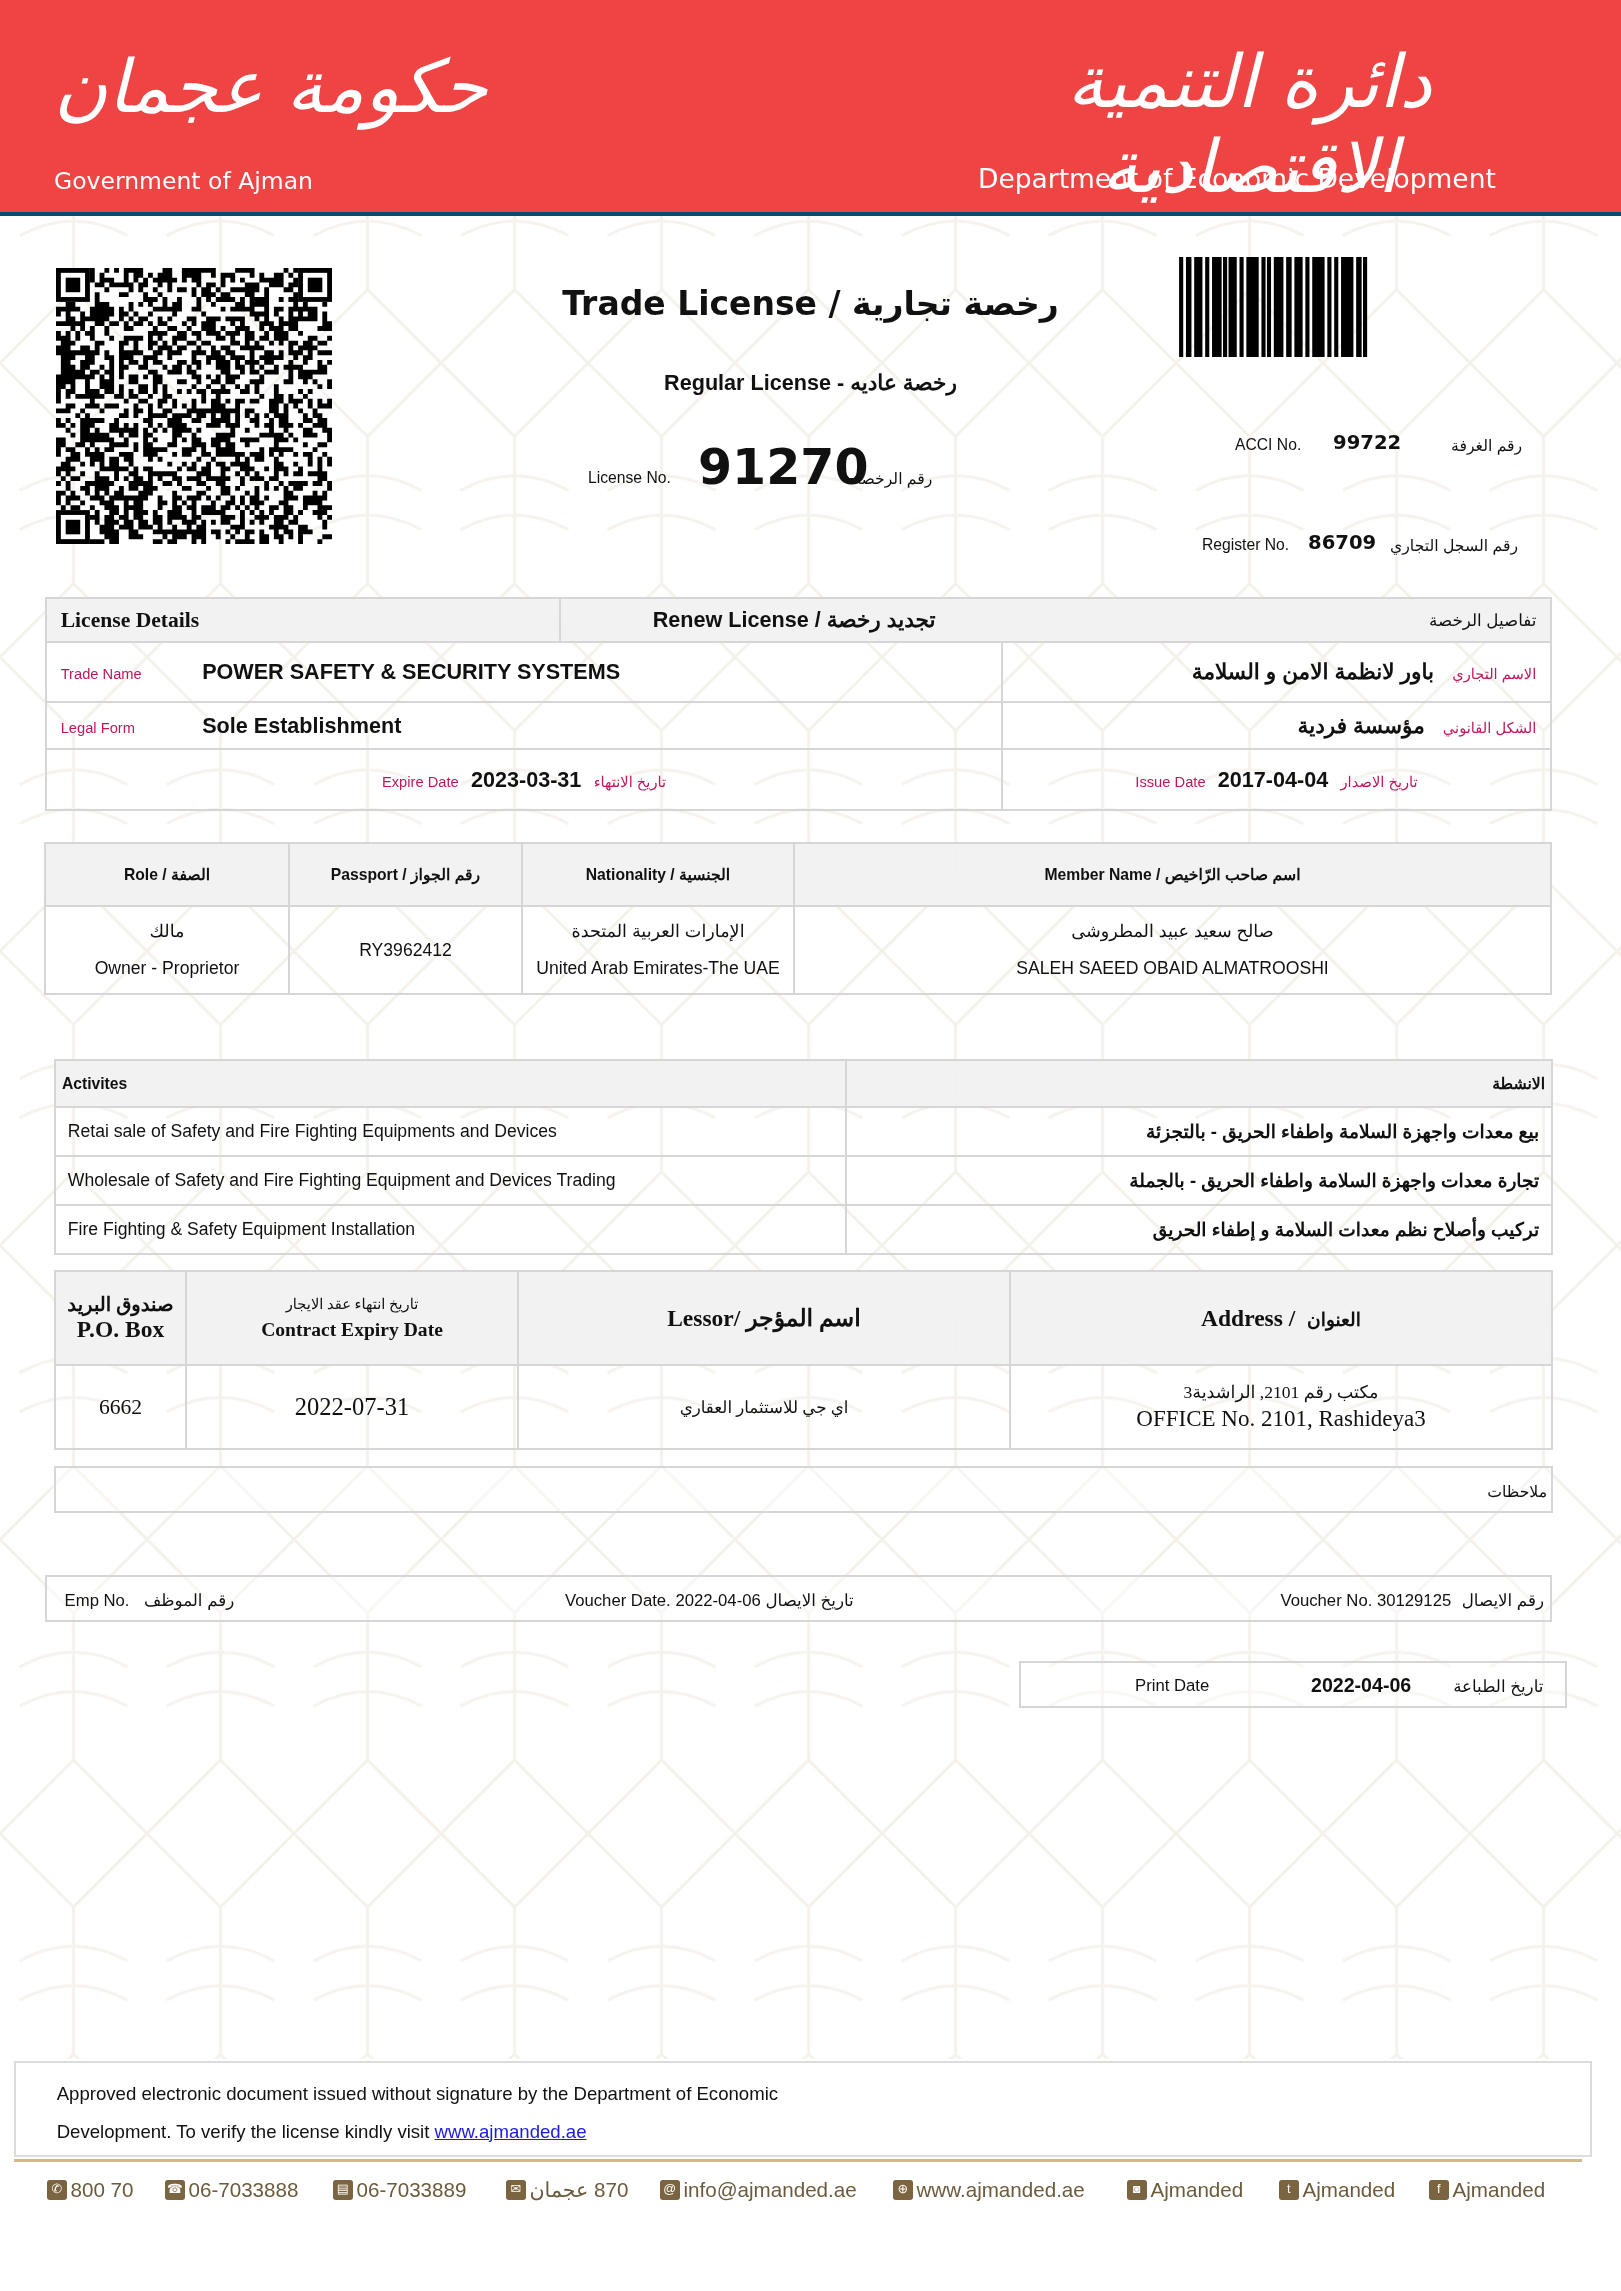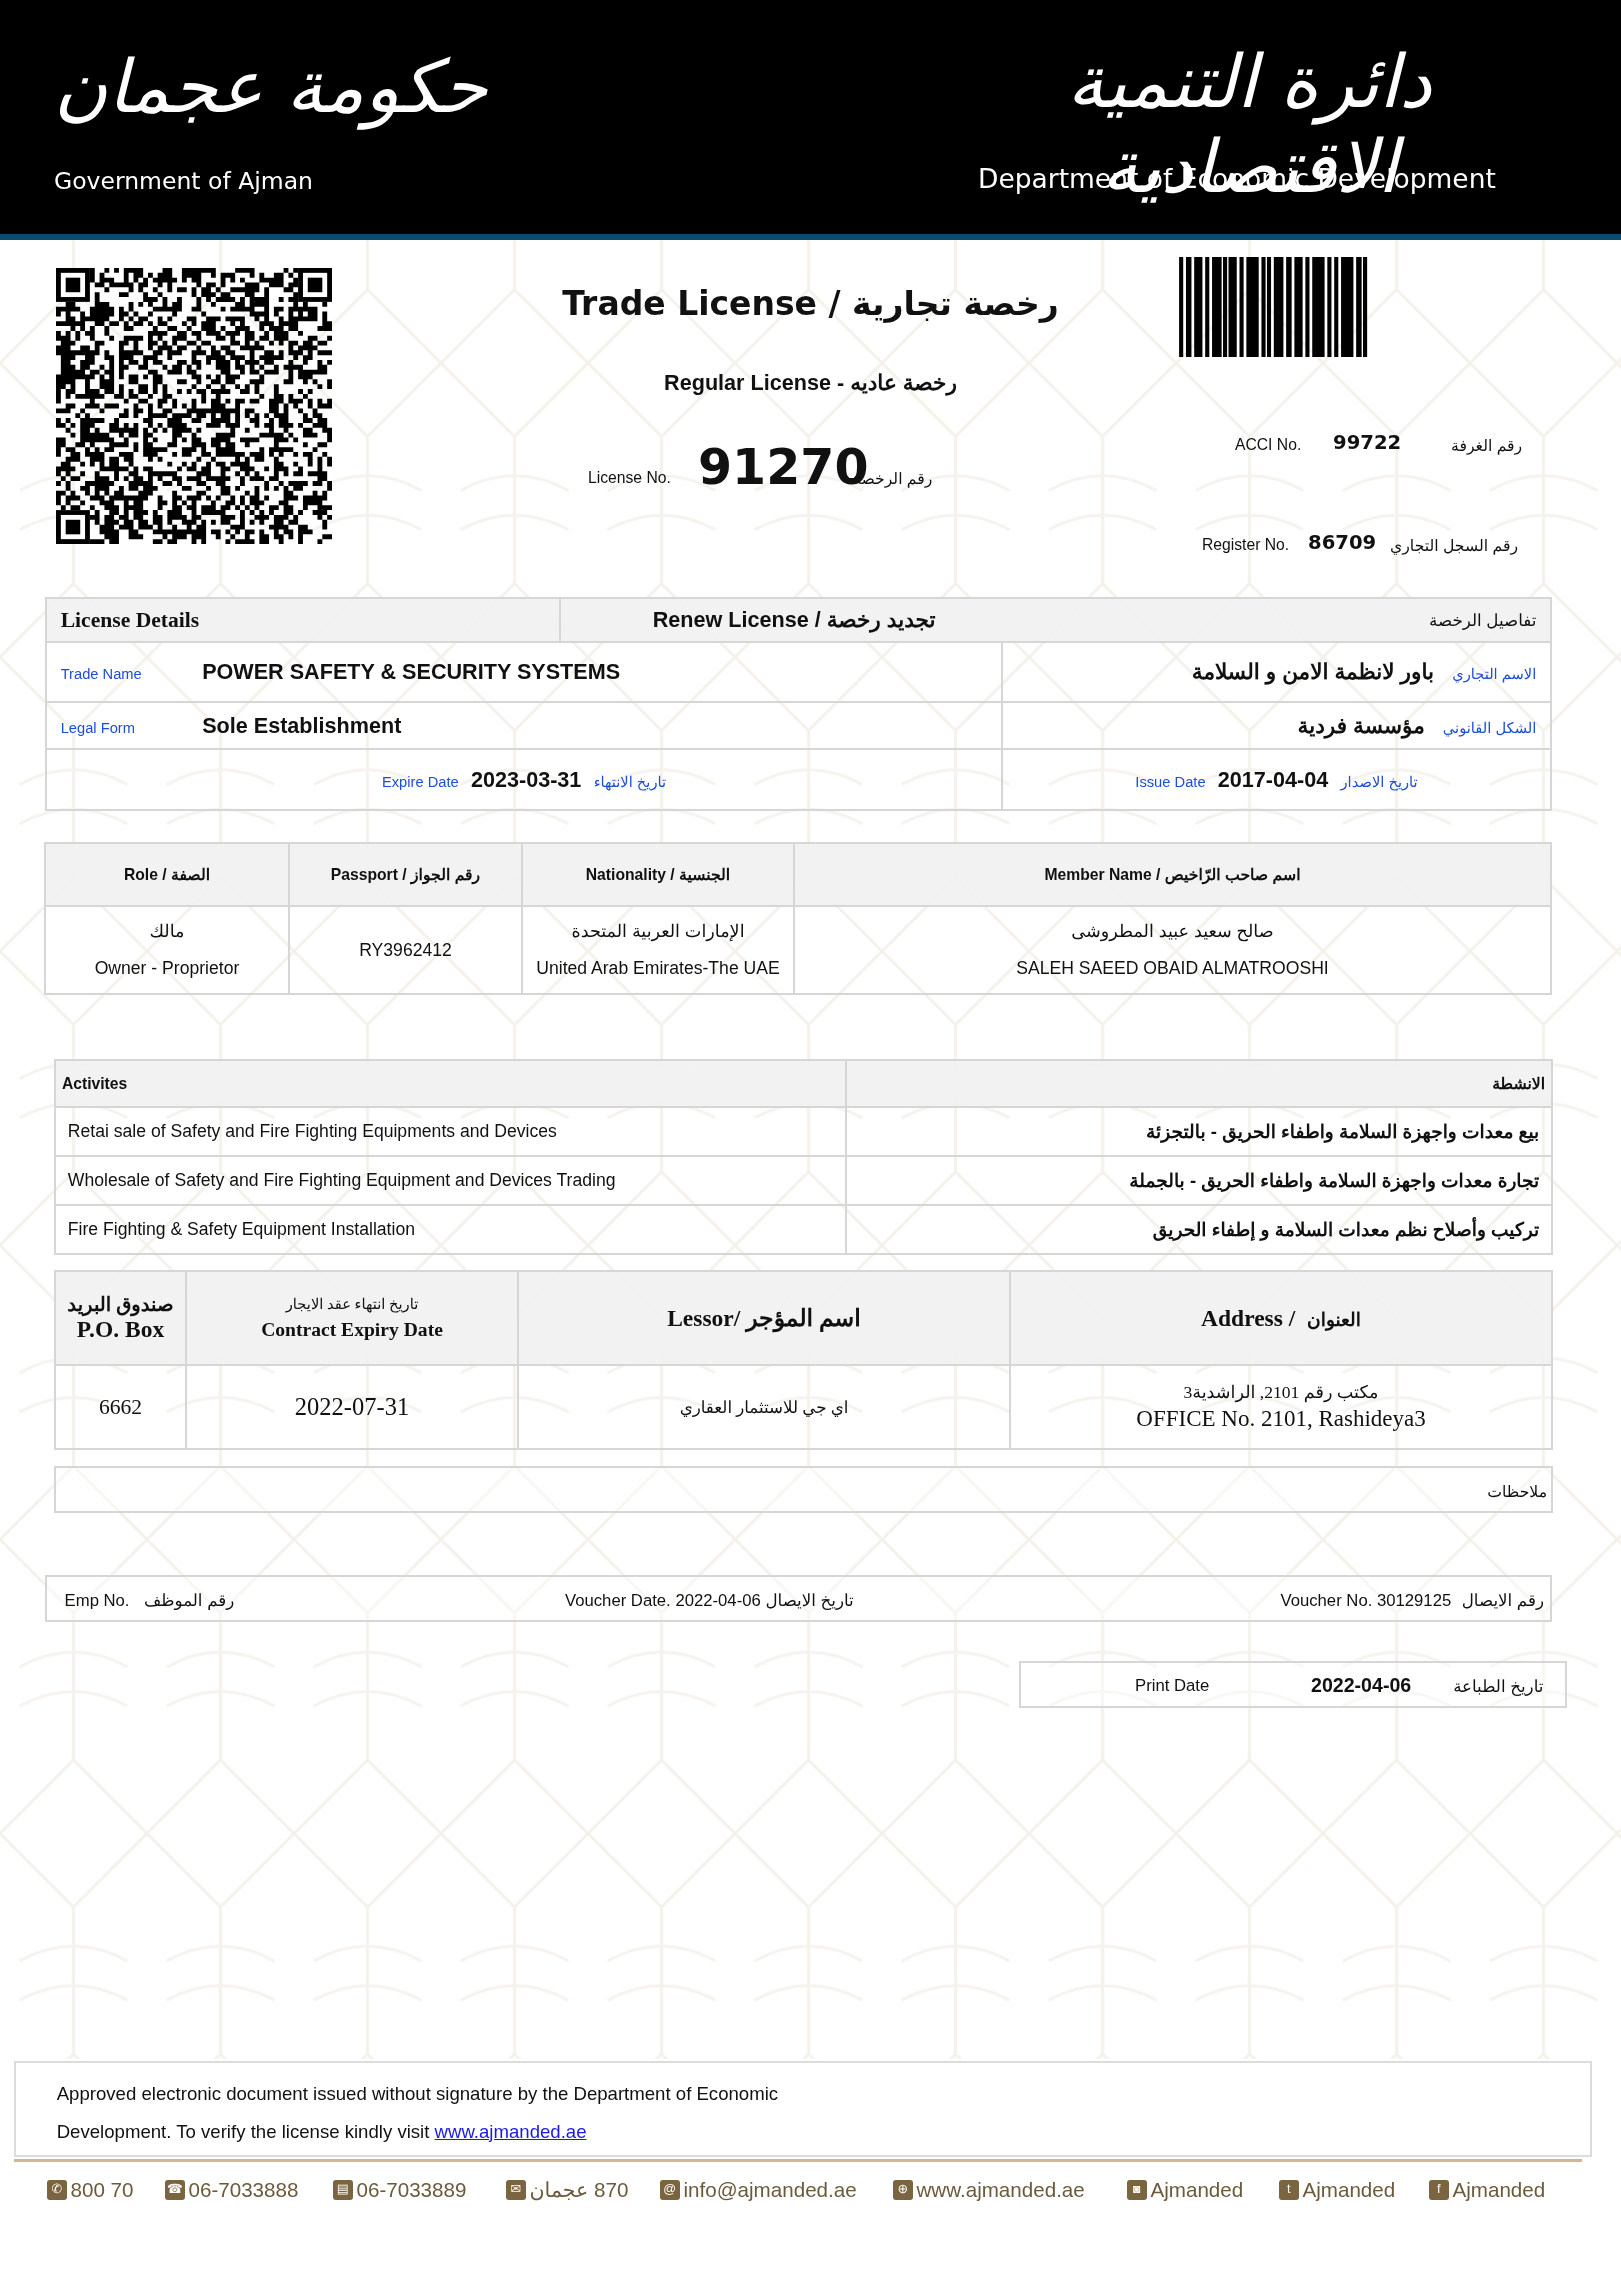--- a/index.html
+++ b/index.html
@@ -2,40 +2,40 @@
 <html><head>
 <meta charset="utf-8">
 <style>
   * { box-sizing: border-box; margin: 0; padding: 0; }
   html, body { width: 1621px; height: 2292px; background: #ffffff; }
   body { position: relative; font-family: "Liberation Sans", sans-serif; color: #111; overflow: hidden; }
   .abs { position: absolute; }
   .pattern { position: absolute; left: 0; top: 216px; width: 1621px; height: 1843px; opacity: 0.55; pointer-events: none; }
 
   
-  .header { position: absolute; left: 0; top: 0; width: 1621px; height: 240px; background: #000000; border-bottom: 6px solid #0c4a6e; }
+  .header { position: absolute; left: 0; top: 0; width: 1621px; height: 216px; background: #ef4444; border-bottom: 4px solid #0c4a6e; }
   .logo-ar { position: absolute; color: #fff; font-family: "DejaVu Serif", serif; font-style: italic; }
   .logo-en { position: absolute; color: #fff; font-family: "DejaVu Sans", sans-serif; }
 
   
   .title { position: absolute; left: 0; width: 1621px; text-align: center; }
   .trade-title { top: 284px; font-size: 33px; font-weight: bold; font-family: "DejaVu Sans", sans-serif; }
   .regular-title { top: 370px; font-size: 21.6px; font-weight: bold; font-family: "Liberation Sans", sans-serif; }
   .lic-label { position: absolute; font-size: 15.7px; font-family: "Liberation Sans", sans-serif; }
   .lic-number { position: absolute; left: 698px; top: 439px; font-size: 49px; font-weight: bold; font-family: "DejaVu Sans", sans-serif; }
 
   .meta-label { position: absolute; font-size: 15.7px; }
   .meta-value { position: absolute; font-size: 19.6px; font-weight: bold; font-family: "DejaVu Sans", sans-serif; }
 
   
   table { border-collapse: collapse; position: absolute; }
   td, th { border: 2px solid #d6d6d6; }
   .shade { background: rgba(241,241,241,0.92); }
 
-  .ld-label { font-size: 14.7px; color: #1d4ed8; }
+  .ld-label { font-size: 14.7px; color: #be185d; }
   .ld-value { font-size: 21.6px; font-weight: bold; font-family: "Liberation Sans", sans-serif; }
   .ld-ar-value { font-size: 21.6px; font-weight: bold; }
 
   .mem th { font-size: 15.7px; font-weight: bold; height: 63px; text-align: center; }
   .mem td { font-size: 17.6px; text-align: center; height: 88px; line-height: 37px; }
 
   .act td { font-size: 17.6px; height: 49px; padding: 0 11.8px; }
   .act .ar { direction: rtl; text-align: right; font-weight: bold; font-size: 18.6px; }
   .act .hdr td { font-size: 15.7px; font-weight: bold; height: 47px; padding: 0 5.9px; }
 

